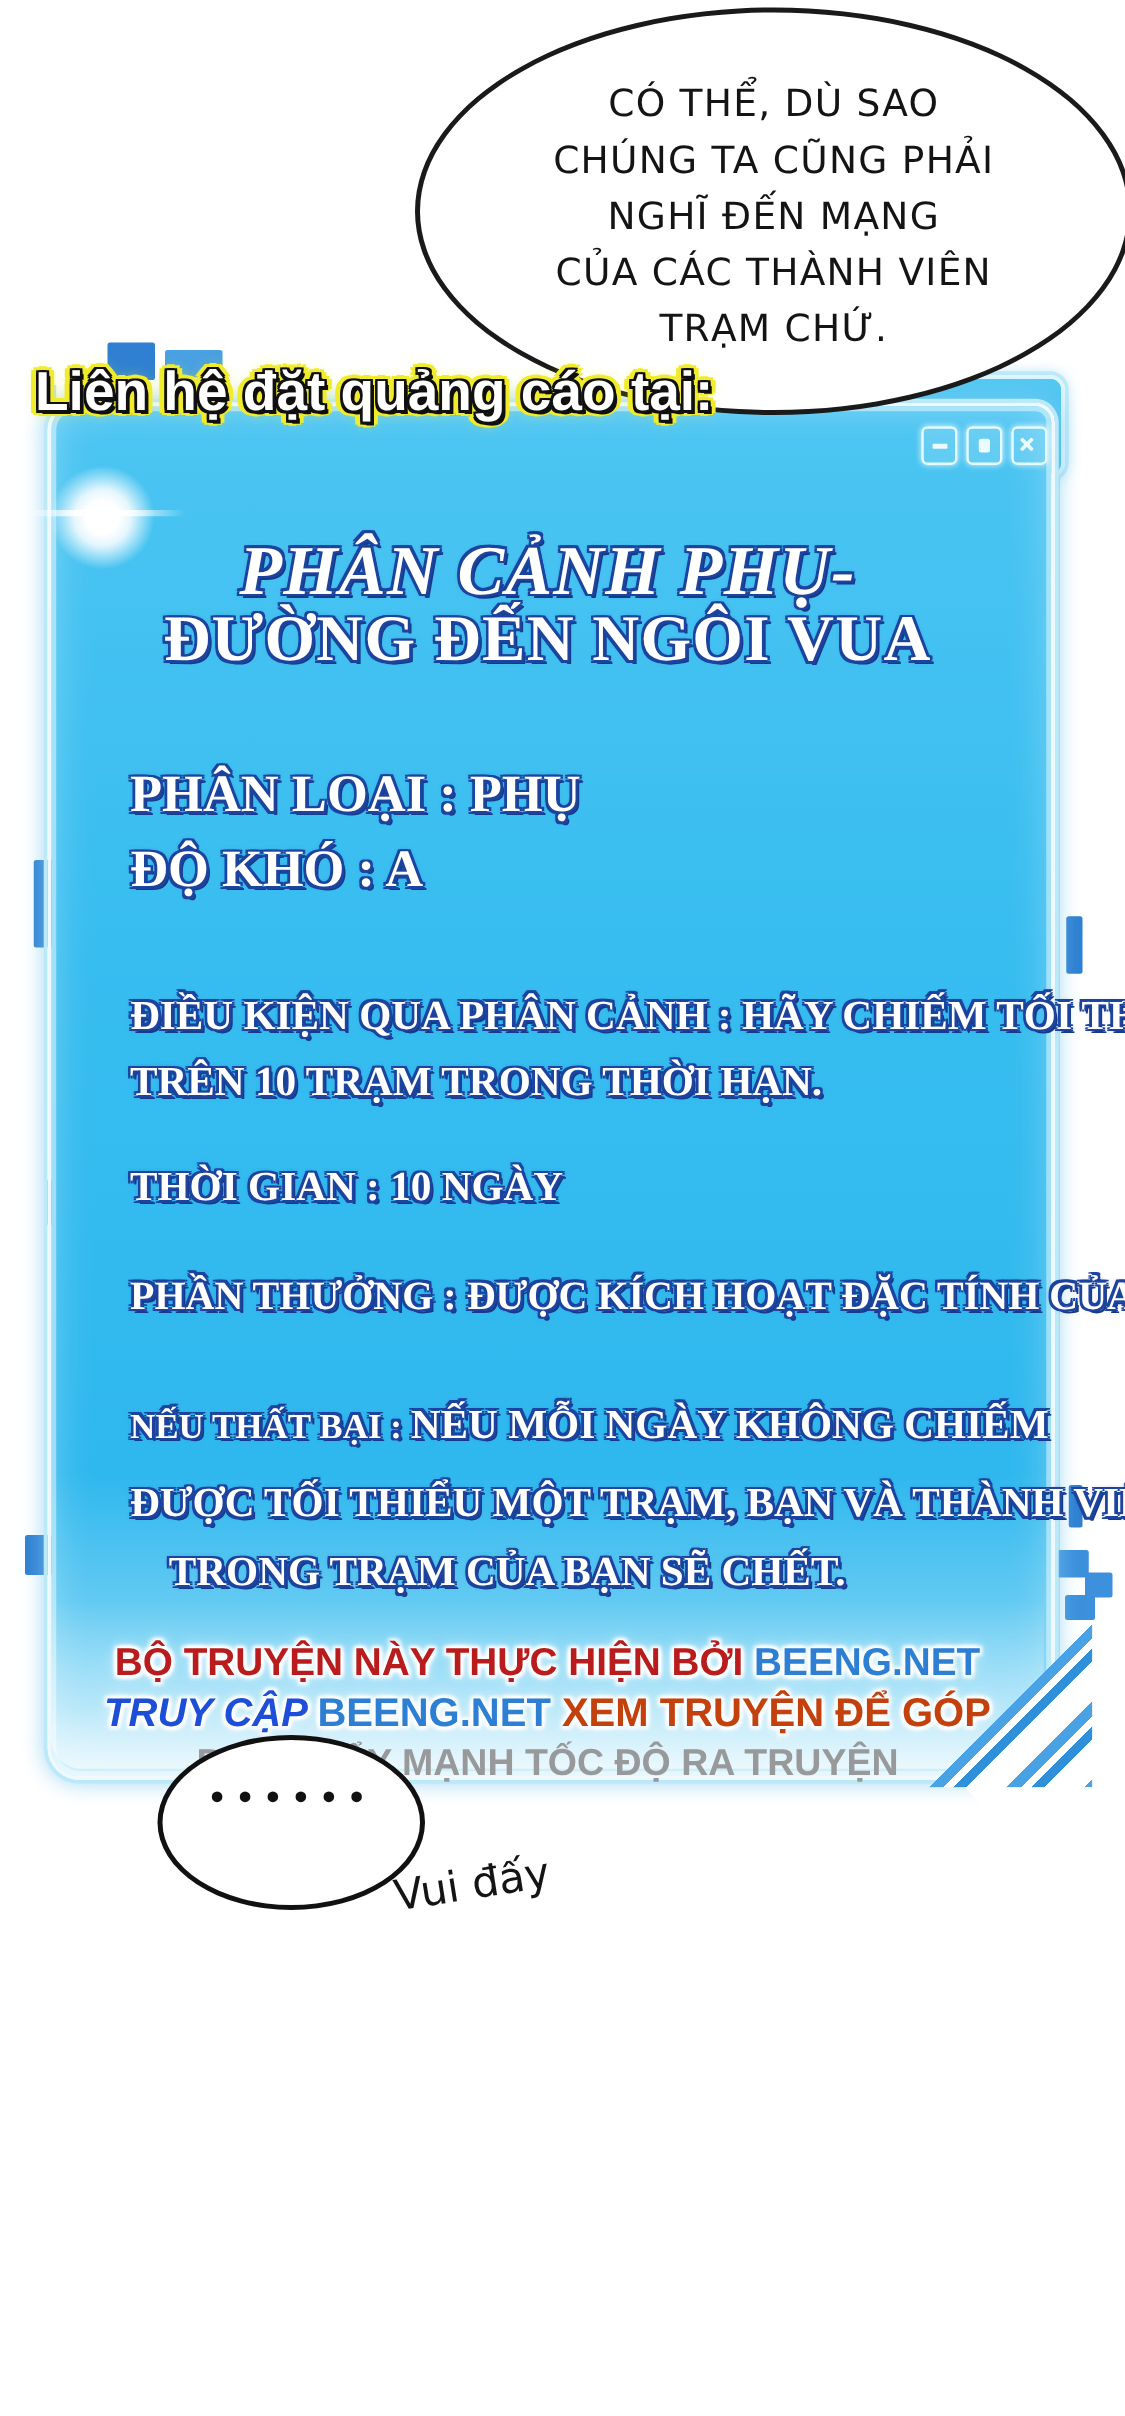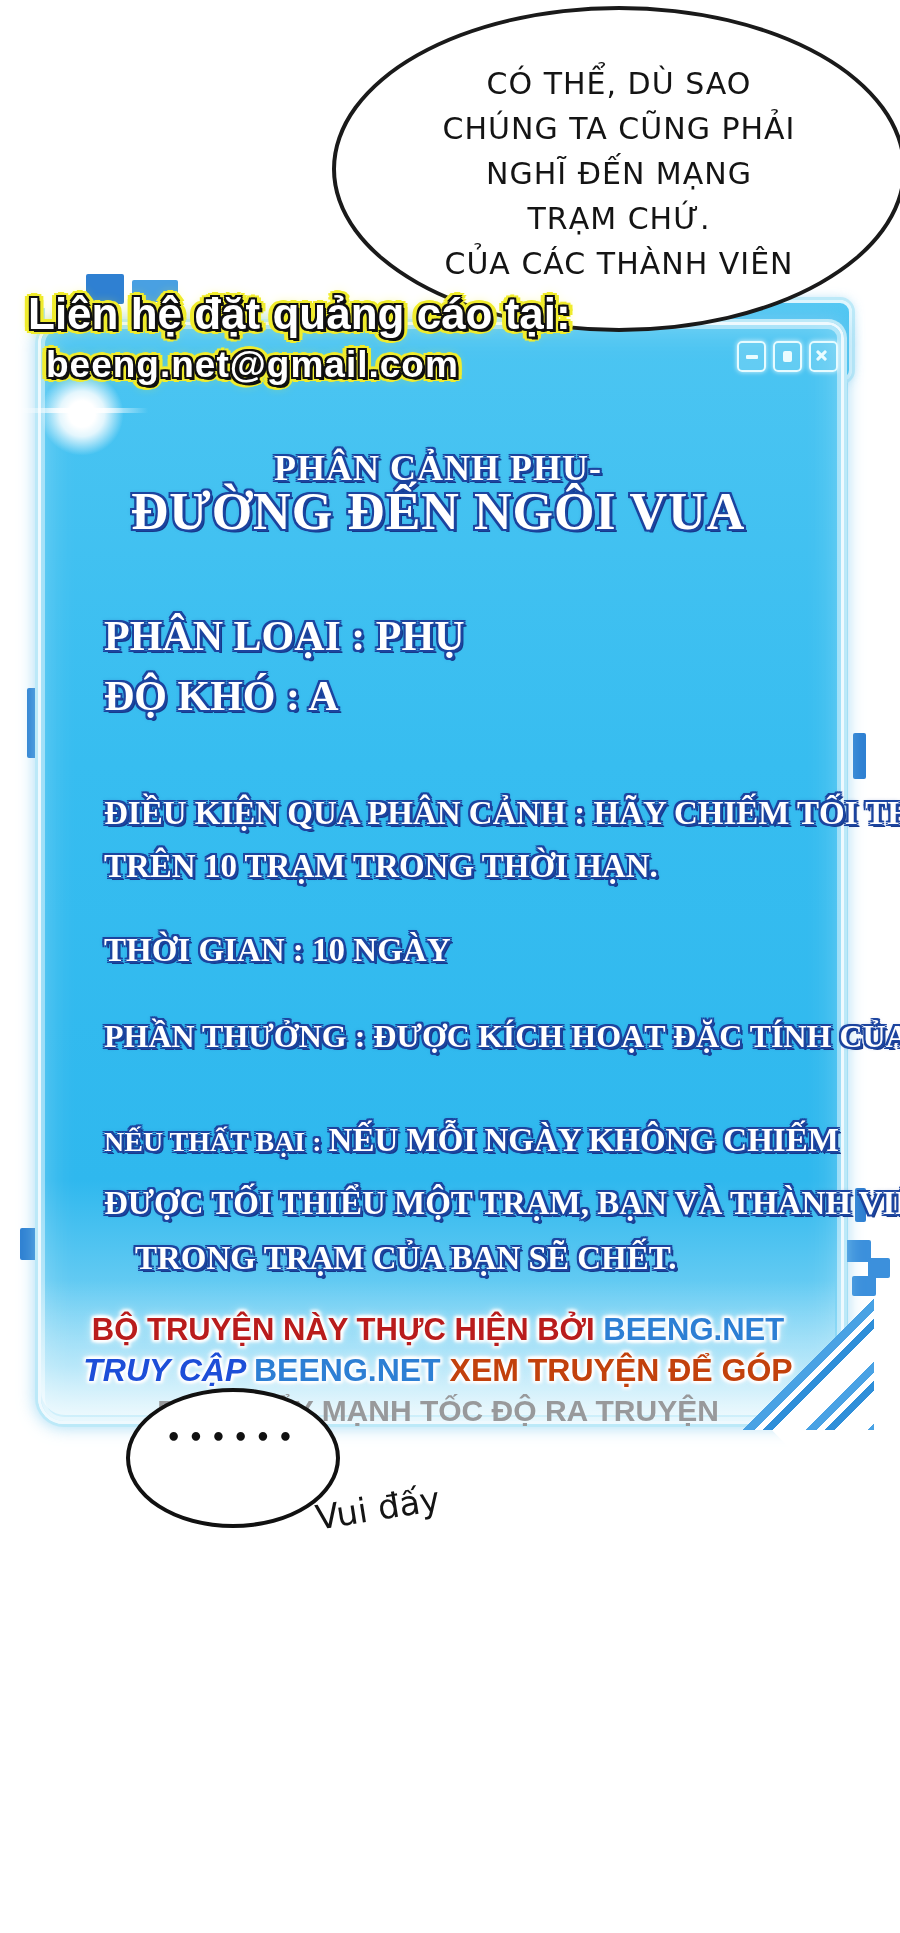--- a/index.html
+++ b/index.html
@@ -72,21 +72,21 @@
 
   
   .ptext{position:absolute;z-index:5;font-family:"Liberation Serif",serif;font-weight:bold;
     color:#fff;white-space:nowrap;}
   .outline-navy{
     text-shadow:
      2px 0 0 #1c449f,-2px 0 0 #1c449f,0 2px 0 #1c449f,0 -2px 0 #1c449f,
      2px 2px 0 #1c449f,-2px -2px 0 #1c449f,2px -2px 0 #1c449f,-2px 2px 0 #1c449f,
      3px 3px 0 #17398a,0 0 4px rgba(20,60,150,.55);}
   .centered{left:38px;width:800px;text-align:center;}
-  .t1{top:447px;font-size:36px;letter-spacing:1px;}
+  .t1{top:425px;font-size:56px;letter-spacing:1px;font-style:italic;}
   .t2{top:482px;font-size:52px;letter-spacing:1px;}
   .row-cat{left:104px;top:612px;font-size:42px;}
   .row-dif{left:104px;top:672px;font-size:42px;}
   .row-c1{left:104px;top:795px;font-size:33px;}
   .row-c2{left:104px;top:848px;font-size:33px;}
   .row-time{left:104px;top:932px;font-size:33px;}
   .row-rew{left:104px;top:1018px;font-size:32px;}
   .row-f1{left:104px;top:1122px;font-size:33px;}
   .fail-label{font-size:28px;}
   .row-f2{left:104px;top:1185px;font-size:33px;}
@@ -177,28 +177,27 @@
   <div class="wm wm2 halo-white">
     <span style="color:#1d4ed8;font-style:italic;">TRUY CẬP </span><span style="color:#2d7fd4;">BEENG.NET</span><span style="color:#c2410c;"> XEM TRUYỆN ĐỂ GÓP</span>
   </div>
   <div class="wm wm3" style="color:#98999b;">PHẦN ĐẨY MẠNH TỐC ĐỘ RA TRUYỆN</div>
 
   <div class="bubble-top">
     <div class="bubble-top-inner">
       <div class="bubble-line">CÓ THỂ, DÙ SAO</div>
       <div class="bubble-line">CHÚNG TA CŨNG PHẢI</div>
       <div class="bubble-line">NGHĨ ĐẾN MẠNG</div>
+      <div class="bubble-line">CỦA CÁC THÀNH VIÊN</div>
       <div class="bubble-line">TRẠM CHỨ.</div>
-      <div class="bubble-line">CỦA CÁC THÀNH VIÊN</div>
     </div>
   </div>
 
   <div class="ad">
     <div class="ad-l1 outline-black-yellow">Liên hệ đặt quảng cáo tại:</div>
-    <div class="ad-l2 outline-black-yellow">beeng.net@gmail.com</div>
   </div>
 
   <div class="bubble-bottom">
     <div class="dots">••••••</div>
   </div>
   <div class="note">Vui đấy</div>
 
 </div>
 
 </body></html>

